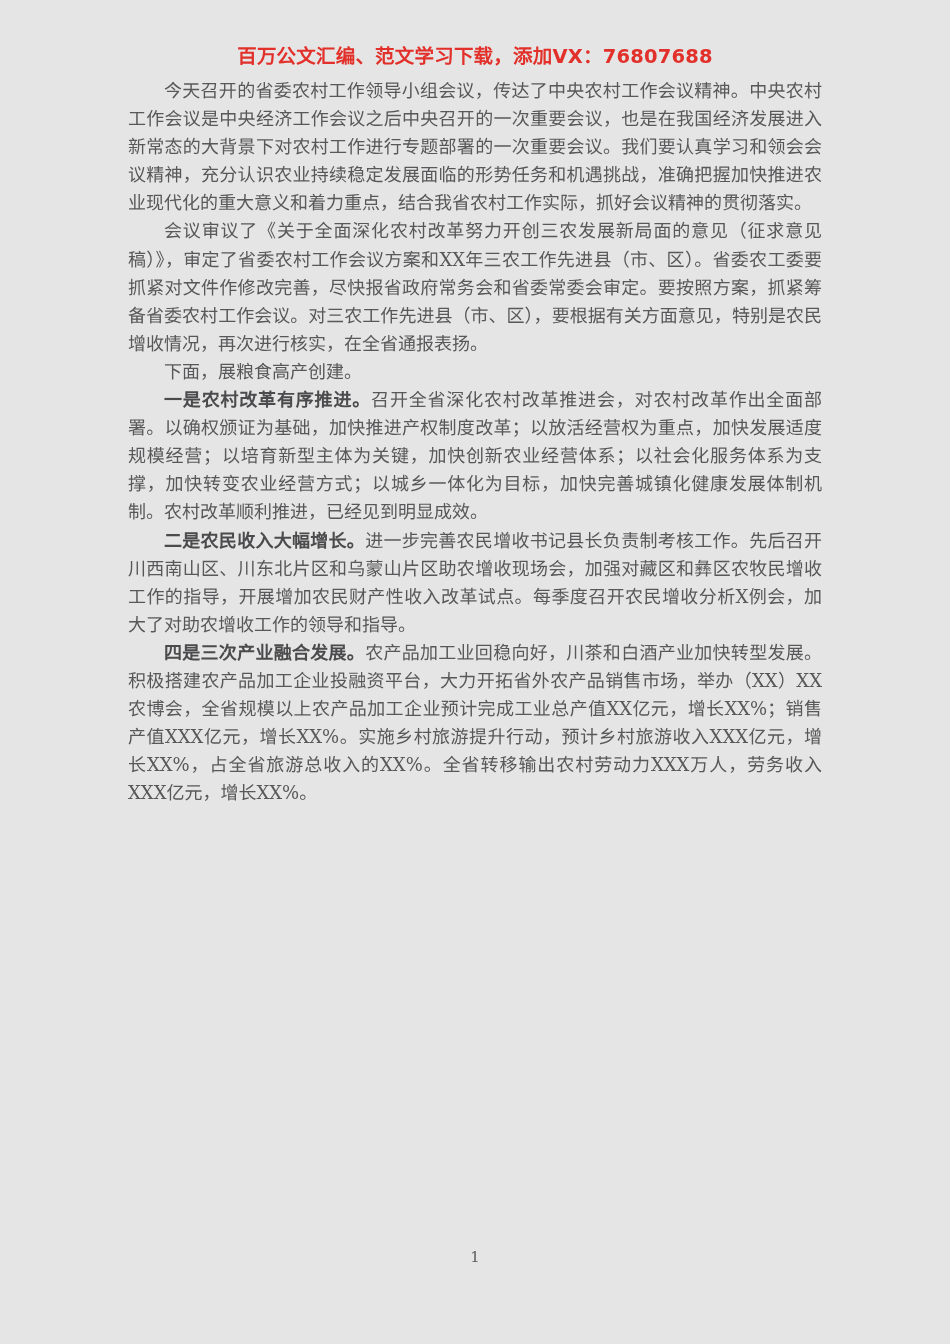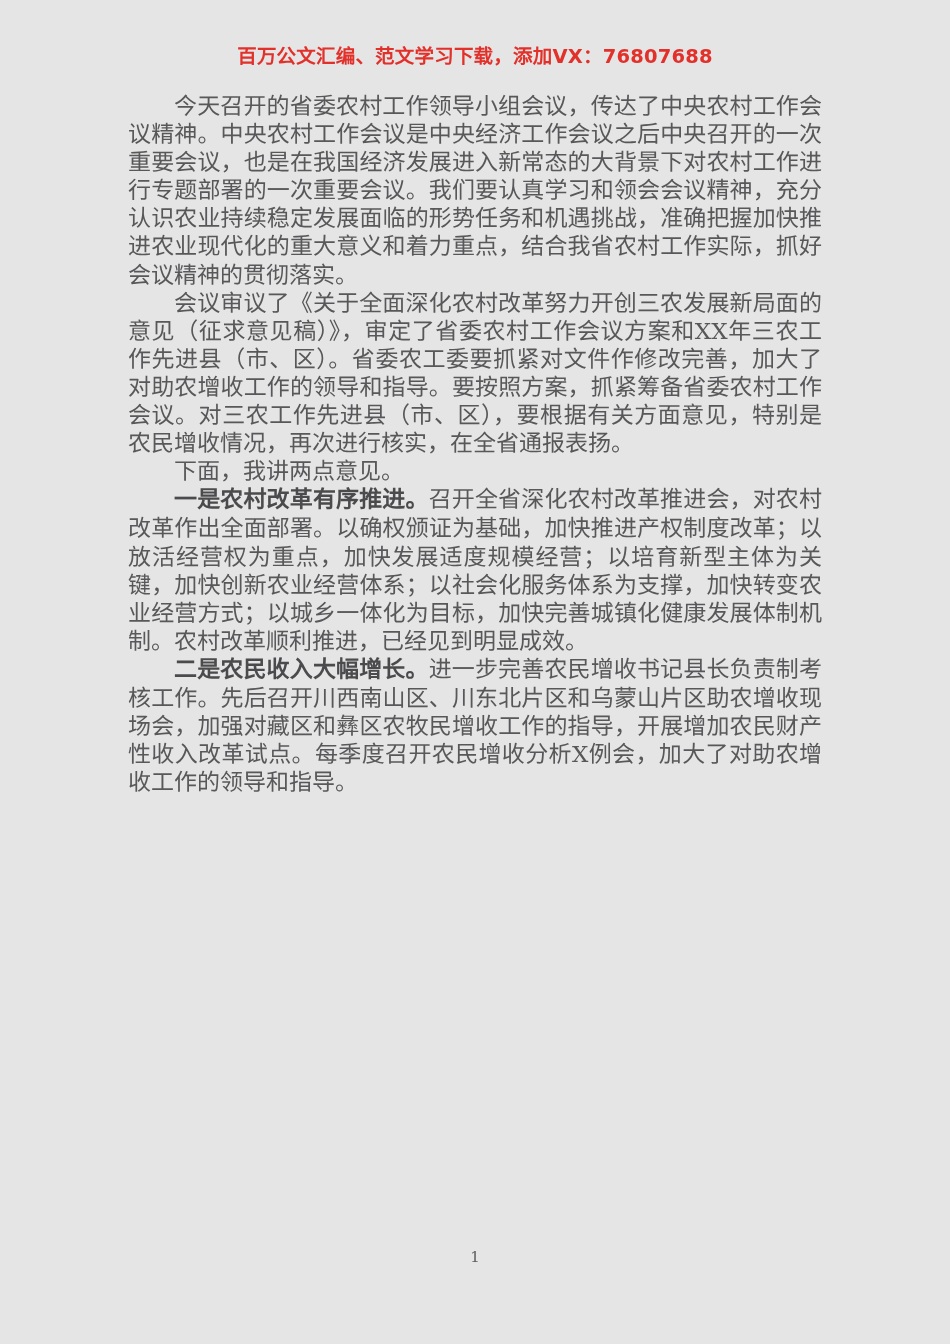--- a/index.html
+++ b/index.html
@@ -27,25 +27,25 @@
     text-align: center;
     color: #e2302a;
     font-family: "DejaVu Sans", "Liberation Sans", sans-serif;
     font-size: 19.5px;
     font-weight: 700;
     letter-spacing: 0.2px;
     white-space: nowrap;
   }
   .doc-body {
     position: absolute;
-    top: 92px;
+    top: 77px;
     left: 128px;
     width: 694px;
     color: #58585a;
-    font-size: 23px;
+    font-size: 18px;
     line-height: 28.1px;
     text-align: justify;
     text-justify: inter-ideograph;
     font-family: "DejaVu Serif", "Liberation Serif", serif;
   }
   .doc-body p {
     margin: 0;
     text-indent: 2em;
     text-align: justify;
     text-justify: inter-ideograph;
@@ -73,21 +73,22 @@
 </style>
 </head>
 <body>
 
 <div class="page">
 
   <div class="promo-header">百万公文汇编、范文学习下载，添加VX：76807688</div>
 
   <div class="doc-body">
       <p>今天召开的省委农村工作领导小组会议，传达了中央农村工作会议精神。中央农村工作会议是中央经济工作会议之后中央召开的一次重要会议，也是在我国经济发展进入新常态的大背景下对农村工作进行专题部署的一次重要会议。我们要认真学习和领会会议精神，充分认识农业持续稳定发展面临的形势任务和机遇挑战，准确把握加快推进农业现代化的重大意义和着力重点，结合我省农村工作实际，抓好会议精神的贯彻落实。</p>
-      <p>会议审议了《关于全面深化农村改革努力开创三农发展新局面的意见（征求意见稿）》，审定了省委农村工作会议方案和XX年三农工作先进县（市、区）。省委农工委要抓紧对文件作修改完善，加大了对助农增收工作的领导和指导。要按照方案，抓紧筹备省委农村工作会议。对三农工作先进县（市、区），要根据有关方面意见，特别是农民增收情况，再次进行核实，在全省通报表扬。</p>
-      <p>下面，我讲两点意见。</p>
+      <p>会议审议了《关于全面深化农村改革努力开创三农发展新局面的意见（征求意见稿）》，审定了省委农村工作会议方案和XX年三农工作先进县（市、区）。省委农工委要抓紧对文件作修改完善，尽快报省政府常务会和省委常委会审定。要按照方案，抓紧筹备省委农村工作会议。对三农工作先进县（市、区），要根据有关方面意见，特别是农民增收情况，再次进行核实，在全省通报表扬。</p>
+      <p>下面，展粮食高产创建。</p>
       <p><span class="lead">一是农村改革有序推进。</span><span>召开全省深化农村改革推进会，对农村改革作出全面部署。以确权颁证为基础，加快推进产权制度改革；以放活经营权为重点，加快发展适度规模经营；以培育新型主体为关键，加快创新农业经营体系；以社会化服务体系为支撑，加快转变农业经营方式；以城乡一体化为目标，加快完善城镇化健康发展体制机制。农村改革顺利推进，已经见到明显成效。</span></p>
       <p><span class="lead">二是农民收入大幅增长。</span><span>进一步完善农民增收书记县长负责制考核工作。先后召开川西南山区、川东北片区和乌蒙山片区助农增收现场会，加强对藏区和彝区农牧民增收工作的指导，开展增加农民财产性收入改革试点。每季度召开农民增收分析X例会，加大了对助农增收工作的领导和指导。</span></p>
+      <p><span class="lead">四是三次产业融合发展。</span><span>农产品加工业回稳向好，川茶和白酒产业加快转型发展。积极搭建农产品加工企业投融资平台，大力开拓省外农产品销售市场，举办（XX）XX农博会，全省规模以上农产品加工企业预计完成工业总产值XX亿元，增长XX%；销售产值XXX亿元，增长XX%。实施乡村旅游提升行动，预计乡村旅游收入XXX亿元，增长XX%，占全省旅游总收入的XX%。全省转移输出农村劳动力XXX万人，劳务收入XXX亿元，增长XX%。</span></p>
     </div>
 
   <div class="page-number">1</div>
 
 </div>
 
 </body></html>

